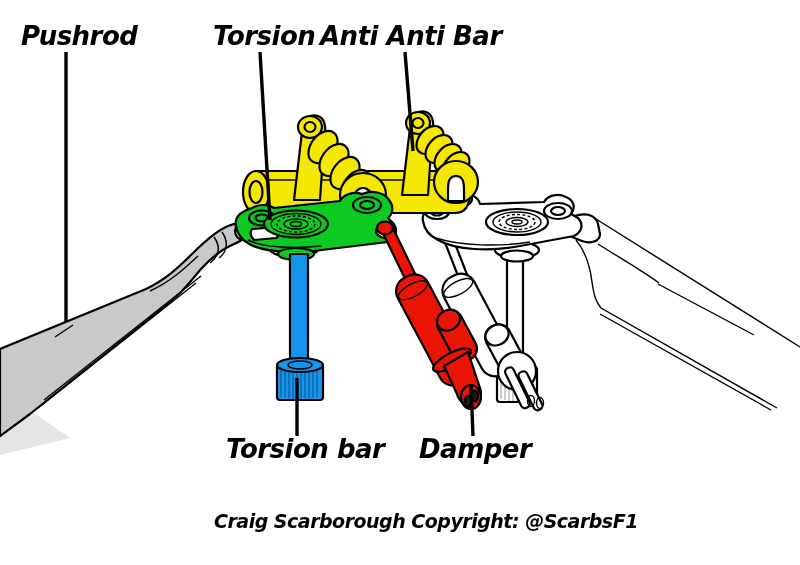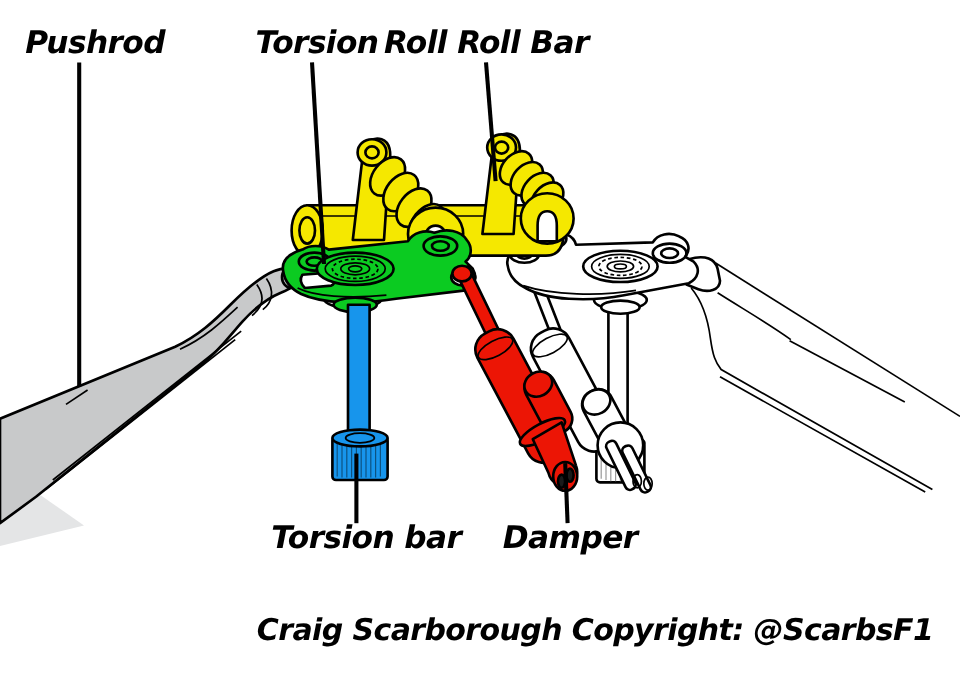--- a/index.html
+++ b/index.html
@@ -2,21 +2,21 @@
 <html><head>
 <meta charset="utf-8">
 <style>
   html,body{margin:0;padding:0}
   body{width:800px;height:565px;position:relative;background:#fff;overflow:hidden;
        font-family:"DejaVu Sans",sans-serif}
   .canvas{position:absolute;inset:0}
   svg{position:absolute;left:0;top:0}
   .lbl{position:absolute;font-style:italic;font-weight:700;font-size:26px;color:#000;
        white-space:nowrap;letter-spacing:-0.5px;line-height:1.1}
-  .credit{font-size:25px}
+  .credit{font-size:19px}
   .part{stroke:#000;stroke-width:2.2;stroke-linejoin:round;stroke-linecap:round}
   .thin{stroke:#000;stroke-width:1.4;fill:none}
   .leader{stroke:#000;stroke-width:3.4;fill:none;stroke-linecap:butt}
   .noline{stroke:none}
 </style>
 </head>
 <body>
 
 <div class="canvas">
 
@@ -189,17 +189,17 @@
     <path class="leader" d="M66,52 L66,322"></path>
     <path class="leader" d="M260,52 L270,220"></path>
     <path class="leader" d="M405,52 L413,151"></path>
     <path class="leader" d="M297,378 L297,436"></path>
     <path class="leader" d="M471,386 L473,436"></path>
   </g>
 </svg>
 
   <div class="lbl" style="left:21px;top:22px">Pushrod</div>
   <div class="lbl" style="left:213px;top:22px">Torsion</div>
-  <div class="lbl" style="left:320px;top:22px">Roll Roll Bar</div>
+  <div class="lbl" style="left:320px;top:22px">Anti Anti Bar</div>
   <div class="lbl" style="left:226px;top:435px">Torsion bar</div>
   <div class="lbl" style="left:419px;top:435px">Damper</div>
   <div class="lbl credit" style="left:214px;top:511px">Craig Scarborough Copyright: @ScarbsF1</div>
 </div>
 
 </body></html>

